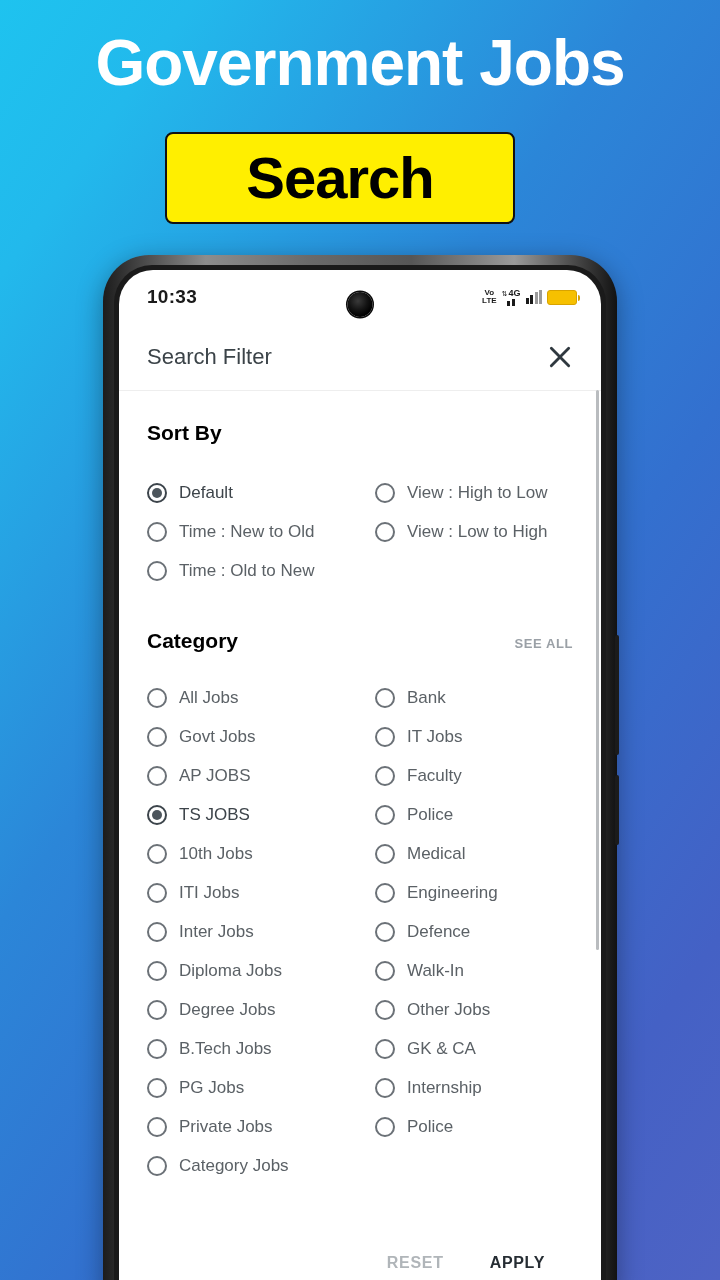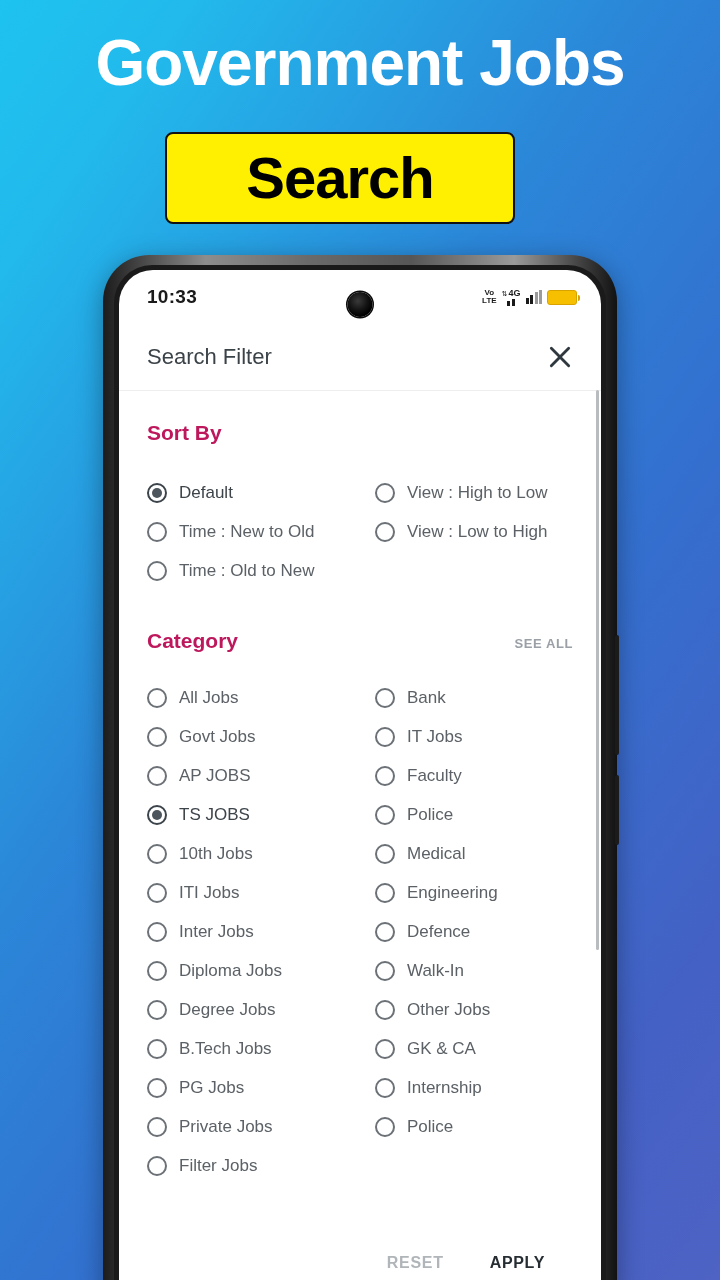--- a/index.html
+++ b/index.html
@@ -211,21 +211,21 @@
     padding: 0 0 0 0;
   }
   .section-head {
     display: flex;
     align-items: baseline;
     padding: 0 28px;
   }
   .section-title {
     font-size: 21px;
     font-weight: bold;
-    color: #be185d;
+    color: #000000;
   }
   .see-all {
     margin-left: auto;
     font-size: 13px;
     font-weight: bold;
     letter-spacing: 0.6px;
     color: #9aa0a6;
     cursor: pointer;
   }
   .sort-head { margin-top: 30px; }
@@ -458,21 +458,21 @@
                 <div class="opt">
                   <span class="radio"></span>
                   <span class="opt-label">PG Jobs</span>
                 </div>
                 <div class="opt">
                   <span class="radio"></span>
                   <span class="opt-label">Private Jobs</span>
                 </div>
                 <div class="opt">
                   <span class="radio"></span>
-                  <span class="opt-label">Filter Jobs</span>
+                  <span class="opt-label">Category Jobs</span>
                 </div>
               </div>
             <div id="cat-right">
                 <div class="opt">
                   <span class="radio"></span>
                   <span class="opt-label">Bank</span>
                 </div>
                 <div class="opt">
                   <span class="radio"></span>
                   <span class="opt-label">IT Jobs</span>

